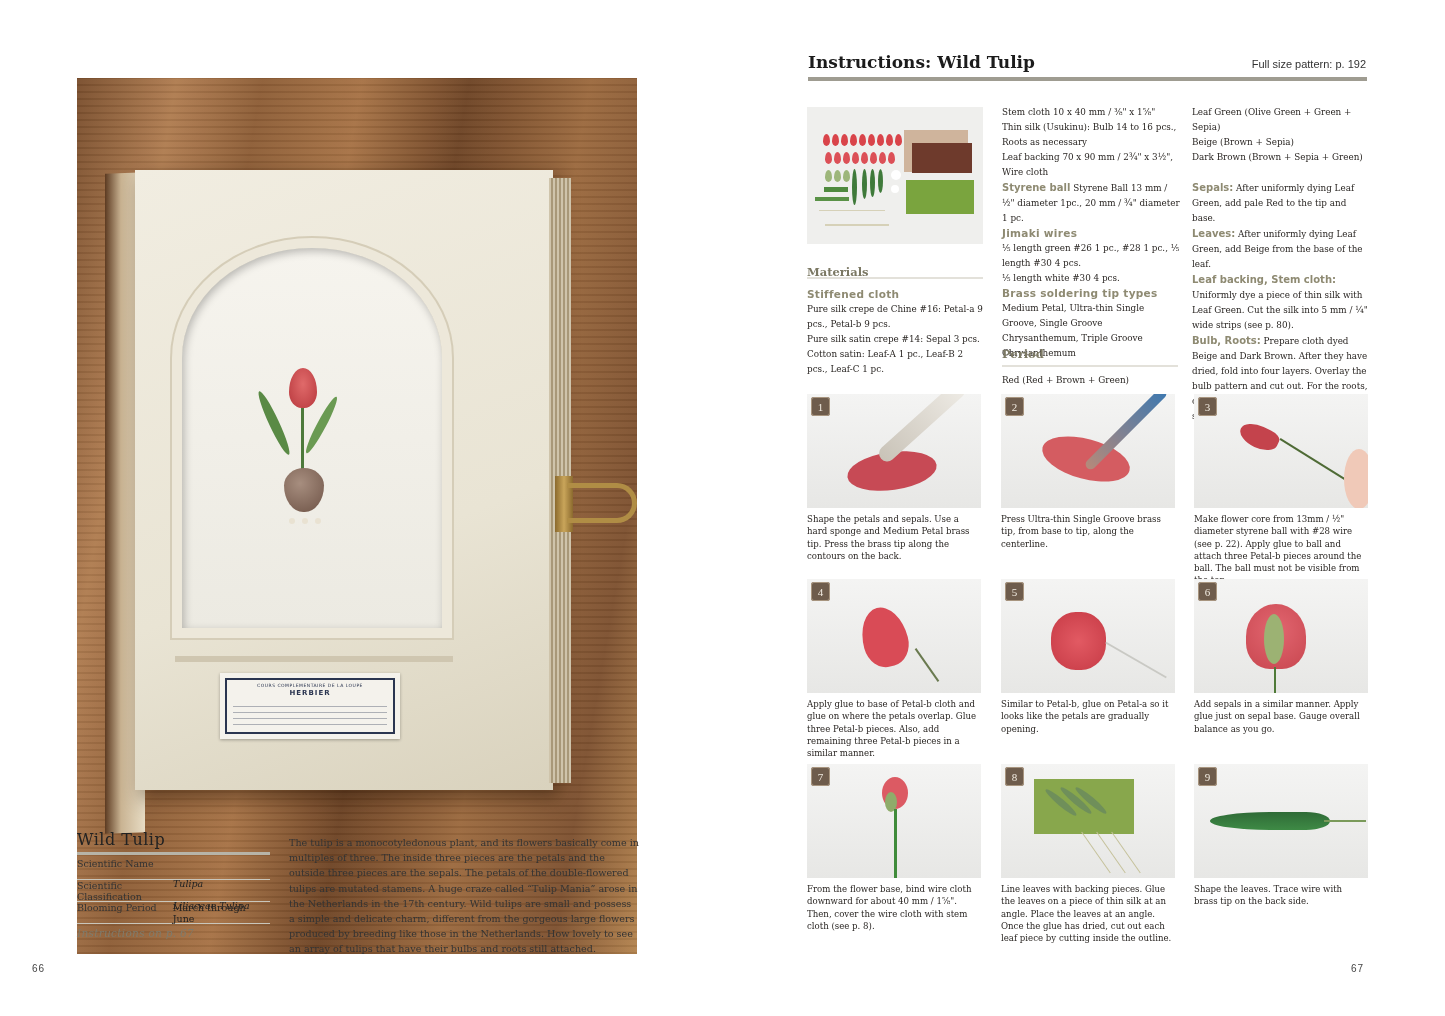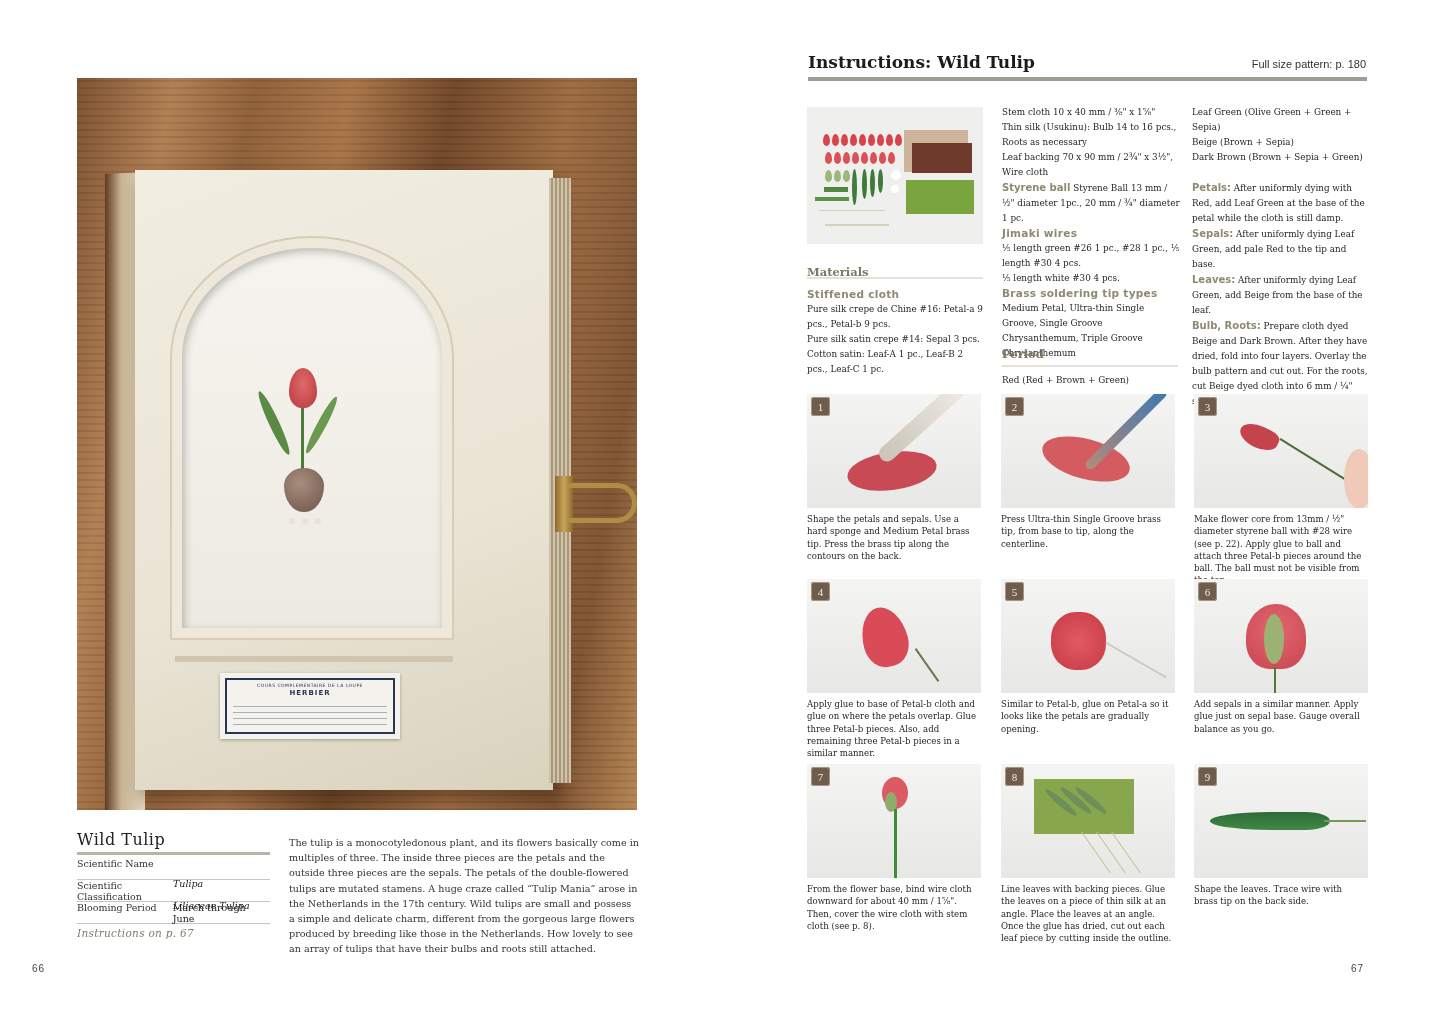--- a/index.html
+++ b/index.html
@@ -4,21 +4,21 @@
 <style>
   * { box-sizing: border-box; margin: 0; padding: 0; }
   html, body { width: 1445px; height: 1016px; background: #ffffff; overflow: hidden; }
   body { position: relative; font-family: "DejaVu Serif", "Liberation Serif", serif; color: #2a2623; }
 
   .page { position: absolute; top: 0; height: 1016px; }
   .page-left { left: 0; width: 722px; }
 
   
   .hero {
-    position: absolute; left: 77px; top: 78px; width: 560px; height: 732px;
+    position: absolute; left: 77px; top: 78px; width: 560px; height: 876px;
     background: linear-gradient(100deg, #7a4f2e 0%, #b07d51 14%, #8e5e37 26%, #a77346 40%, #6f4526 55%, #9c6a3f 72%, #7e5231 88%, #b4844f 100%);
     overflow: hidden;
   }
   .hero .grain {
     position: absolute; inset: 0;
     background: repeating-linear-gradient(0deg, rgba(0,0,0,0.06) 0 2px, rgba(255,255,255,0.03) 2px 7px);
   }
   .hero .board-back {
     position: absolute; left: 28px; top: 95px; width: 40px; height: 660px;
     background: linear-gradient(90deg, #5c3a21, #c9b392 40%, #e7dcc4);
@@ -232,21 +232,21 @@
     </div>
   </div>
   <div class="instructions-ref">Instructions on p. 67</div>
 
   <div class="body-text">The tulip is a monocotyledonous plant, and its flowers basically come in multiples of three. The inside three pieces are the petals and the outside three pieces are the sepals. The petals of the double-flowered tulips are mutated stamens. A huge craze called “Tulip Mania” arose in the Netherlands in the 17th century. Wild tulips are small and possess a simple and delicate charm, different from the gorgeous large flowers produced by breeding like those in the Netherlands. How lovely to see an array of tulips that have their bulbs and roots still attached.</div>
 
   <div class="page-num left">66</div>
 </div>
 
 <div class="instr-title">Instructions: Wild Tulip</div>
-<div class="pattern-ref">Full size pattern: p. 180</div>
+<div class="pattern-ref">Full size pattern: p. 192</div>
 <div class="title-rule"></div>
 
 <div class="materials-photo">
   <div class="petal" style="left:16px;top:27px"></div>
   <div class="petal" style="left:25px;top:27px"></div>
   <div class="petal" style="left:34px;top:27px"></div>
   <div class="petal" style="left:43px;top:27px"></div>
   <div class="petal" style="left:52px;top:27px"></div>
   <div class="petal" style="left:61px;top:27px"></div>
   <div class="petal" style="left:70px;top:27px"></div>
@@ -305,23 +305,23 @@
 
 <div class="dyeing-h">Period</div>
 <div class="dyeing-rule"></div>
 <div class="dyeing-first">Red (Red + Brown + Green)</div>
 
 <div class="col-text col-3">
   <p>Leaf Green (Olive Green + Green + Sepia)</p>
   <p>Beige (Brown + Sepia)</p>
   <p>Dark Brown (Brown + Sepia + Green)</p>
   <p style="height:15px"></p>
-  <p><span class="inline-h">Petals:</span><span> After uniformly dying with Red, add Leaf Green at the base of the petal while the cloth is still damp.</span></p>
   <p><span class="inline-h">Sepals:</span><span> After uniformly dying Leaf Green, add pale Red to the tip and base.</span></p>
   <p><span class="inline-h">Leaves:</span><span> After uniformly dying Leaf Green, add Beige from the base of the leaf.</span></p>
+  <p><span class="inline-h">Leaf backing, Stem cloth:</span><span> Uniformly dye a piece of thin silk with Leaf Green. Cut the silk into 5 mm / ¼" wide strips (see p. 80).</span></p>
   <p><span class="inline-h">Bulb, Roots:</span><span> Prepare cloth dyed Beige and Dark Brown. After they have dried, fold into four layers. Overlay the bulb pattern and cut out. For the roots, cut Beige dyed cloth into 6 mm / ¼" strips.</span></p>
 </div>
 
 <div class="step" style="left:807px;top:394px">
   <div class="photo">
     <div class="shape" style="left:40px;top:58px;width:90px;height:38px;background:#c74a55;border-radius:50% 50% 50% 50%;transform:rotate(-8deg)"></div>
     <div class="shape" style="left:60px;top:20px;width:110px;height:16px;background:linear-gradient(90deg,#c9c3b8,#efece6);border-radius:8px;transform:rotate(-42deg)"></div>
     <div class="badge">1</div>
   </div>
   <div class="caption">Shape the petals and sepals. Use a hard sponge and Medium Petal brass tip. Press the brass tip along the contours on the back.</div>

